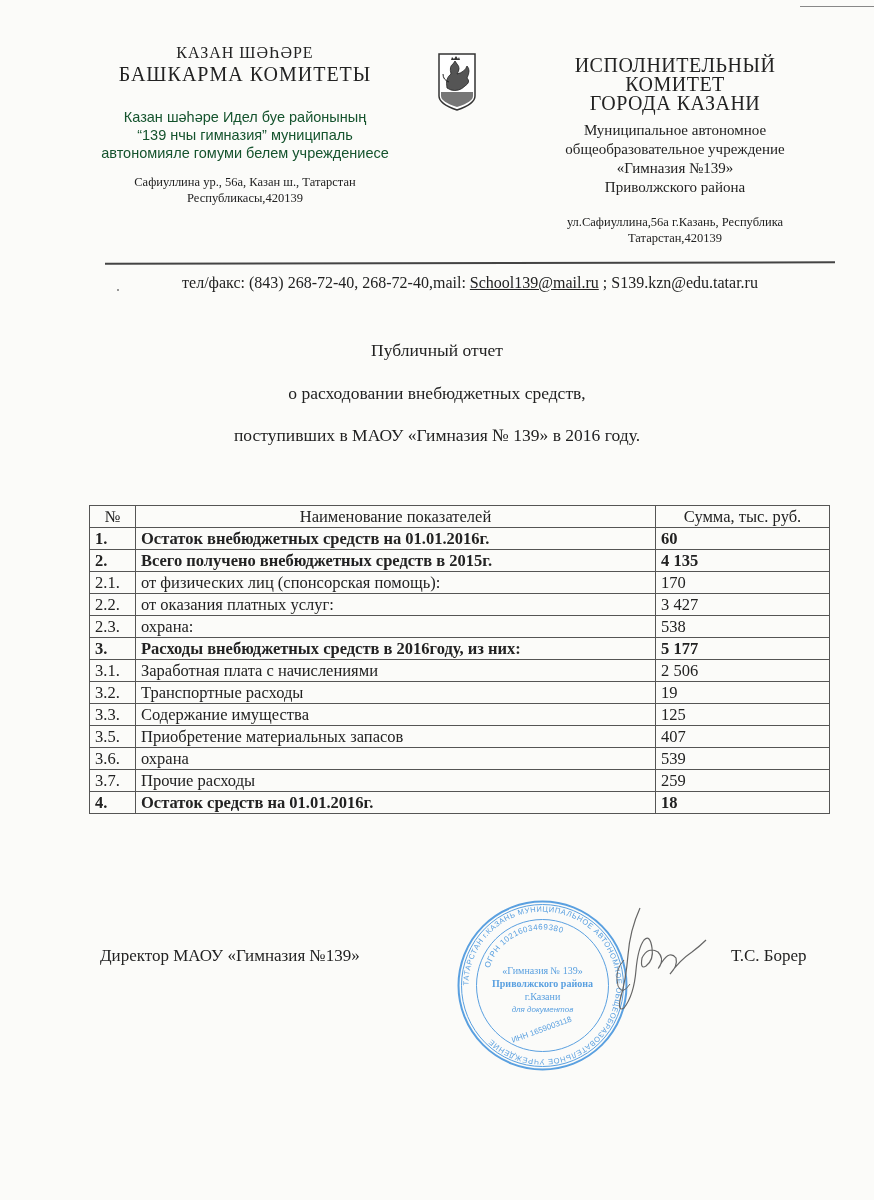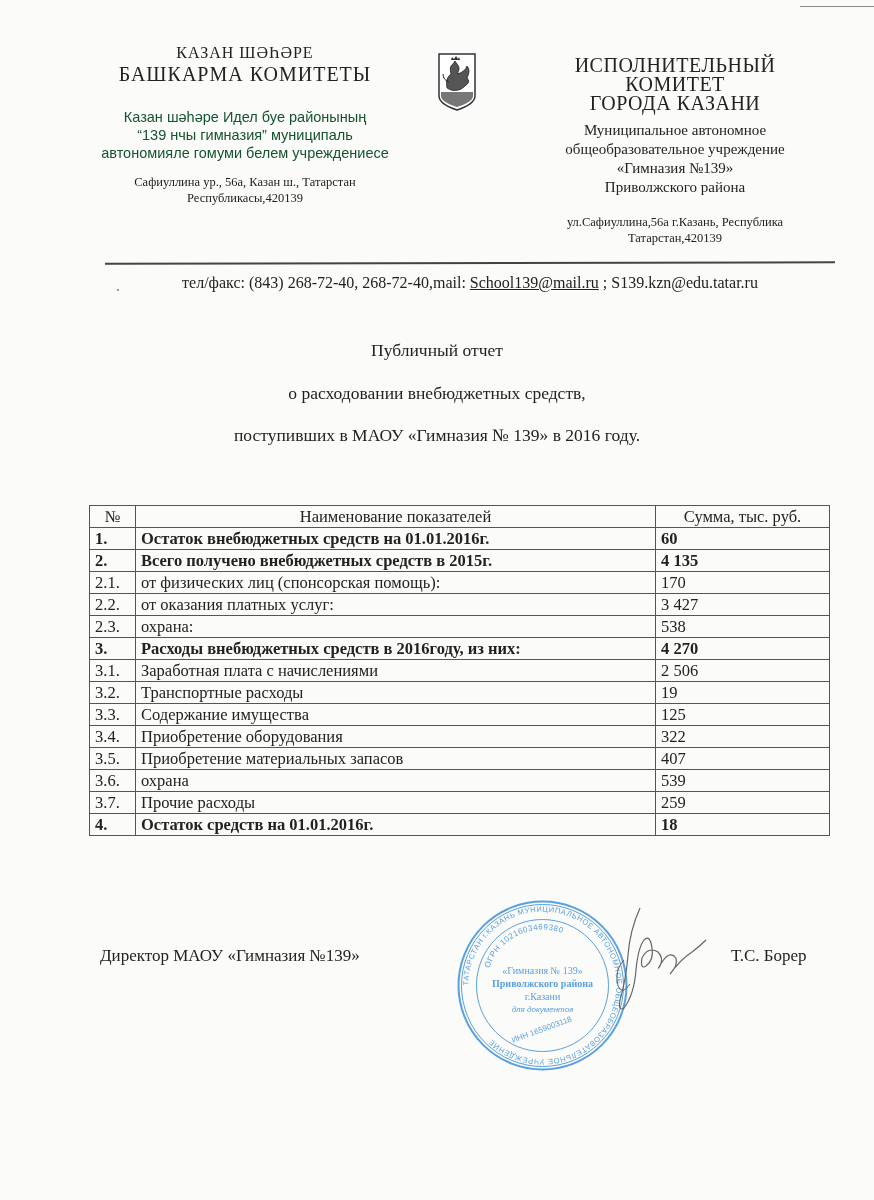--- a/index.html
+++ b/index.html
@@ -135,41 +135,36 @@
       <td class="sum">3 427</td>
     </tr>
     <tr>
       <td class="num">2.3.</td>
       <td class="name">охрана:</td>
       <td class="sum">538</td>
     </tr>
     <tr class="bold">
       <td class="num">3.</td>
       <td class="name">Расходы внебюджетных средств в 2016году, из них:</td>
-      <td class="sum">4 270</td>
+      <td class="sum">5 177</td>
     </tr>
     <tr>
       <td class="num">3.1.</td>
       <td class="name">Заработная плата с начислениями</td>
       <td class="sum">2 506</td>
     </tr>
     <tr>
       <td class="num">3.2.</td>
       <td class="name">Транспортные расходы</td>
       <td class="sum">19</td>
     </tr>
     <tr>
       <td class="num">3.3.</td>
       <td class="name">Содержание имущества</td>
       <td class="sum">125</td>
-    </tr>
-    <tr>
-      <td class="num">3.4.</td>
-      <td class="name">Приобретение оборудования</td>
-      <td class="sum">322</td>
     </tr>
     <tr>
       <td class="num">3.5.</td>
       <td class="name">Приобретение материальных запасов</td>
       <td class="sum">407</td>
     </tr>
     <tr>
       <td class="num">3.6.</td>
       <td class="name">охрана</td>
       <td class="sum">539</td>

